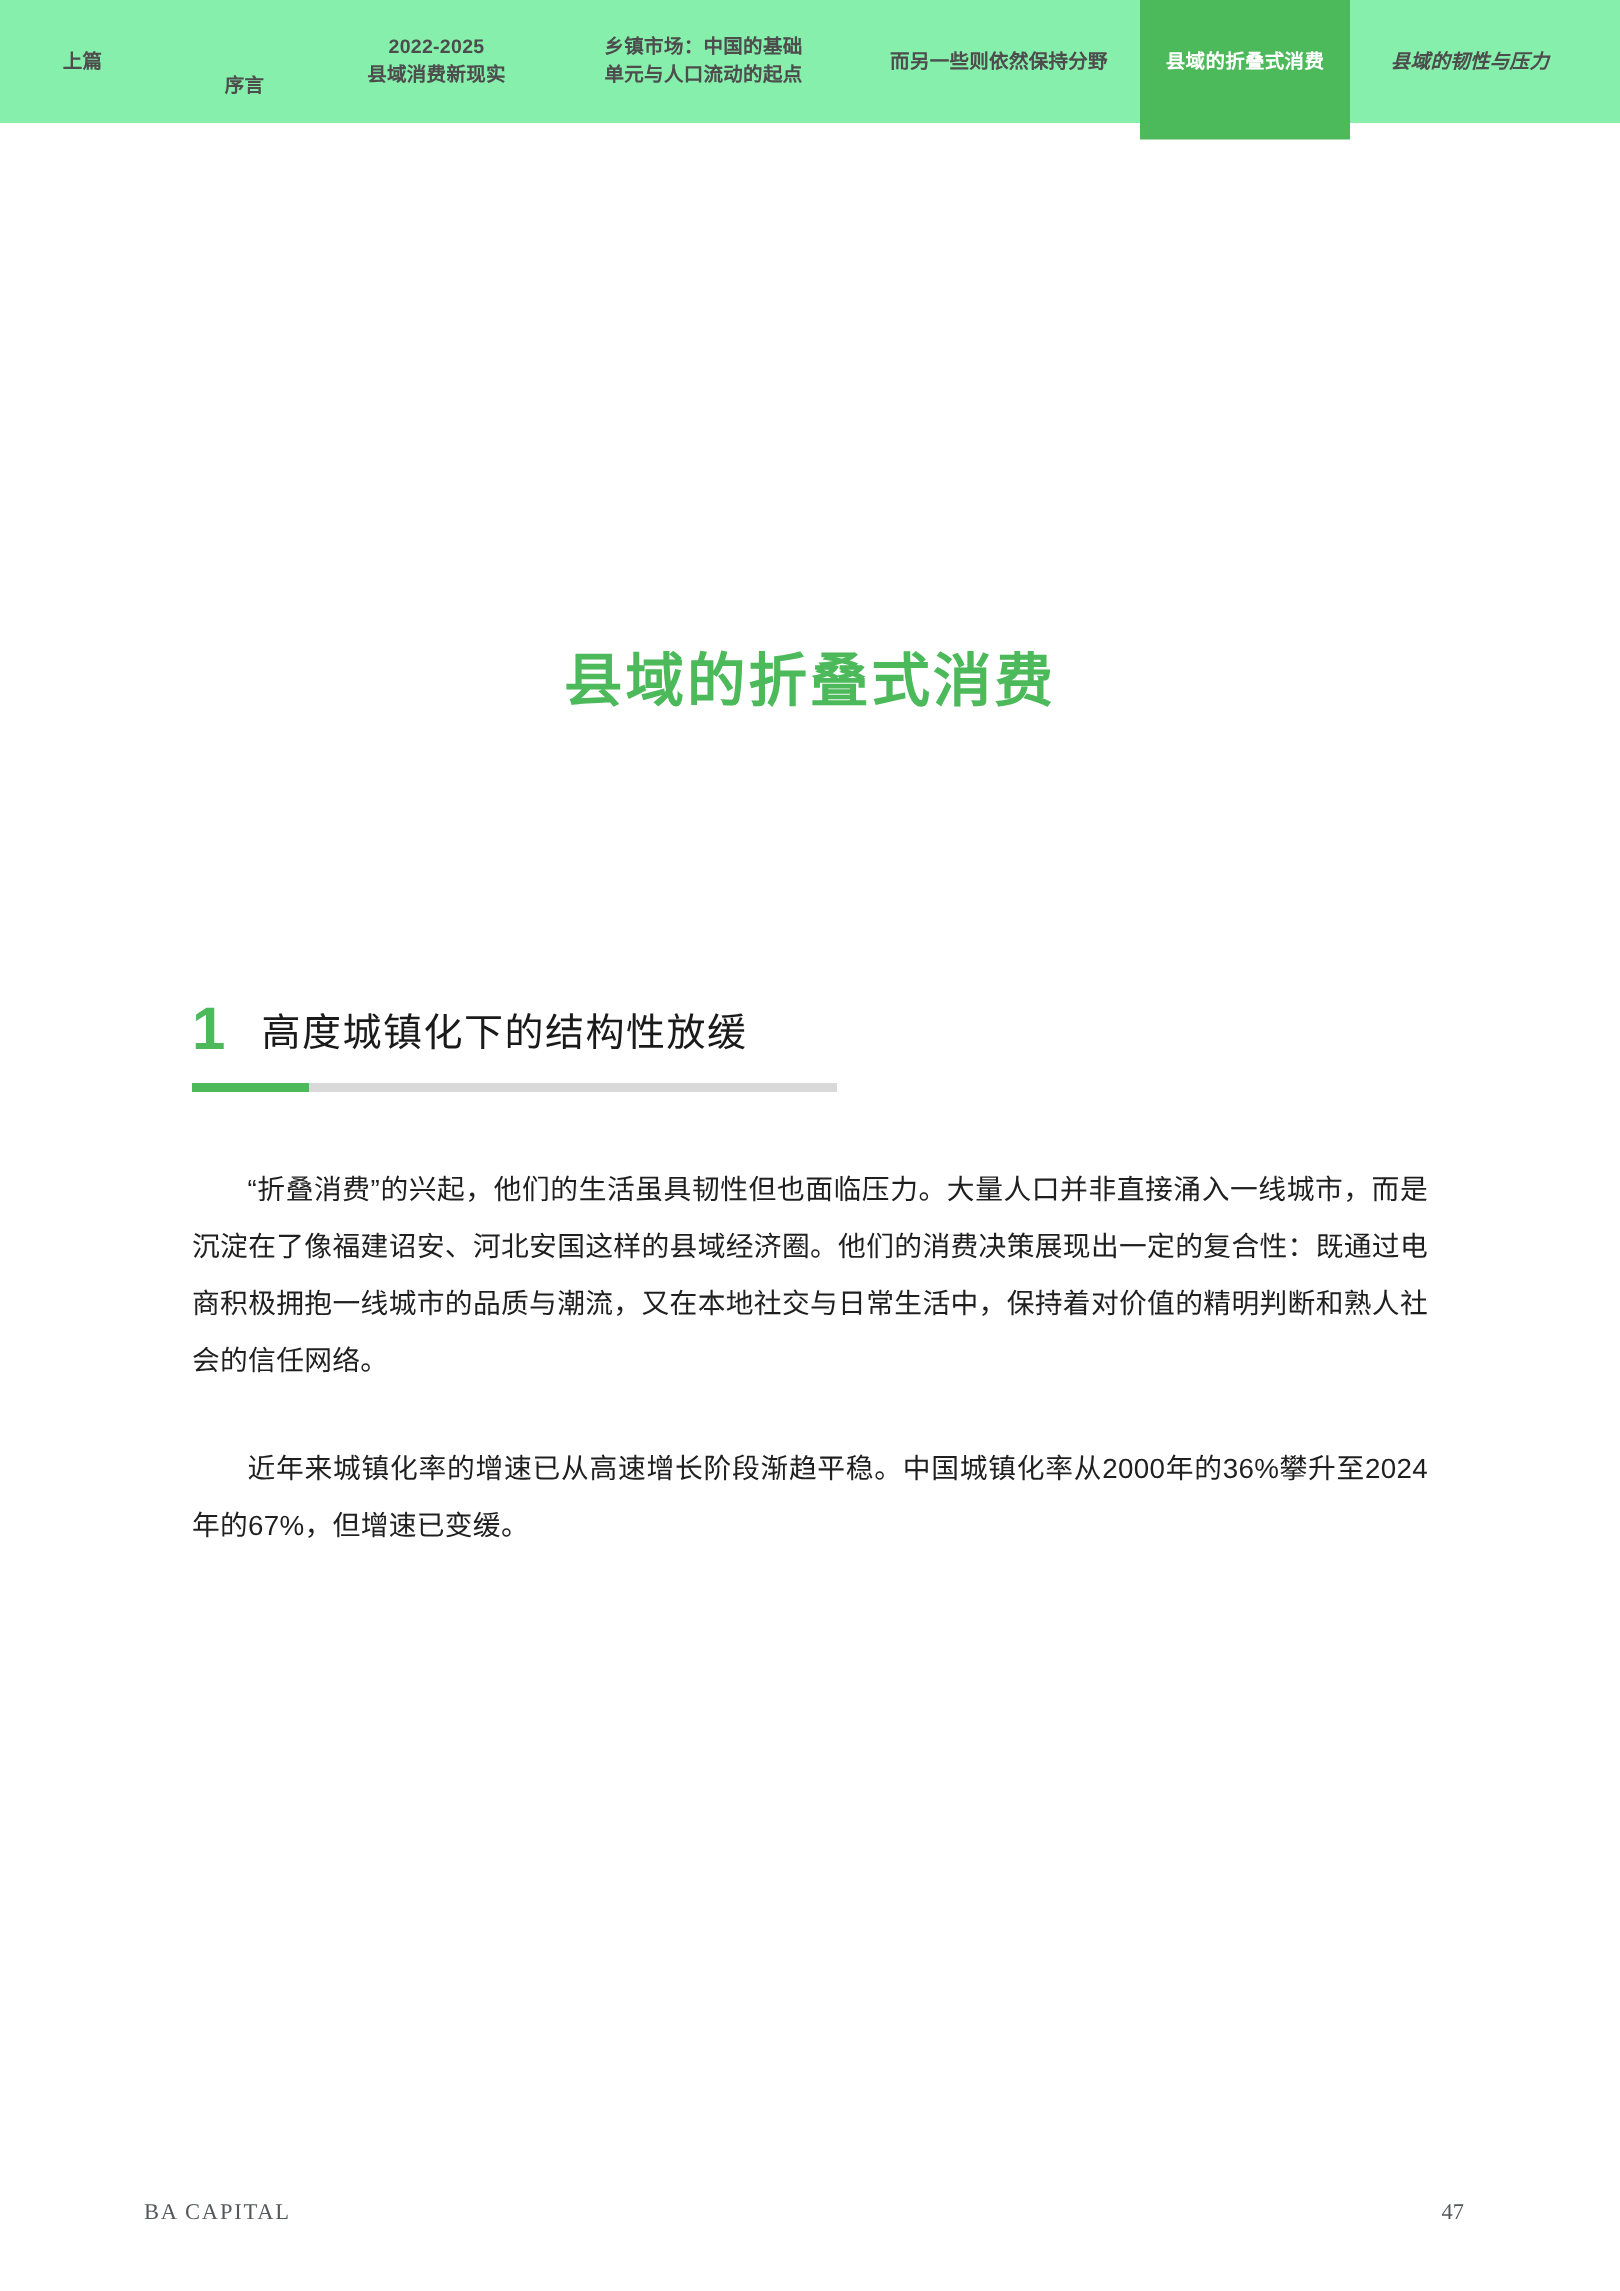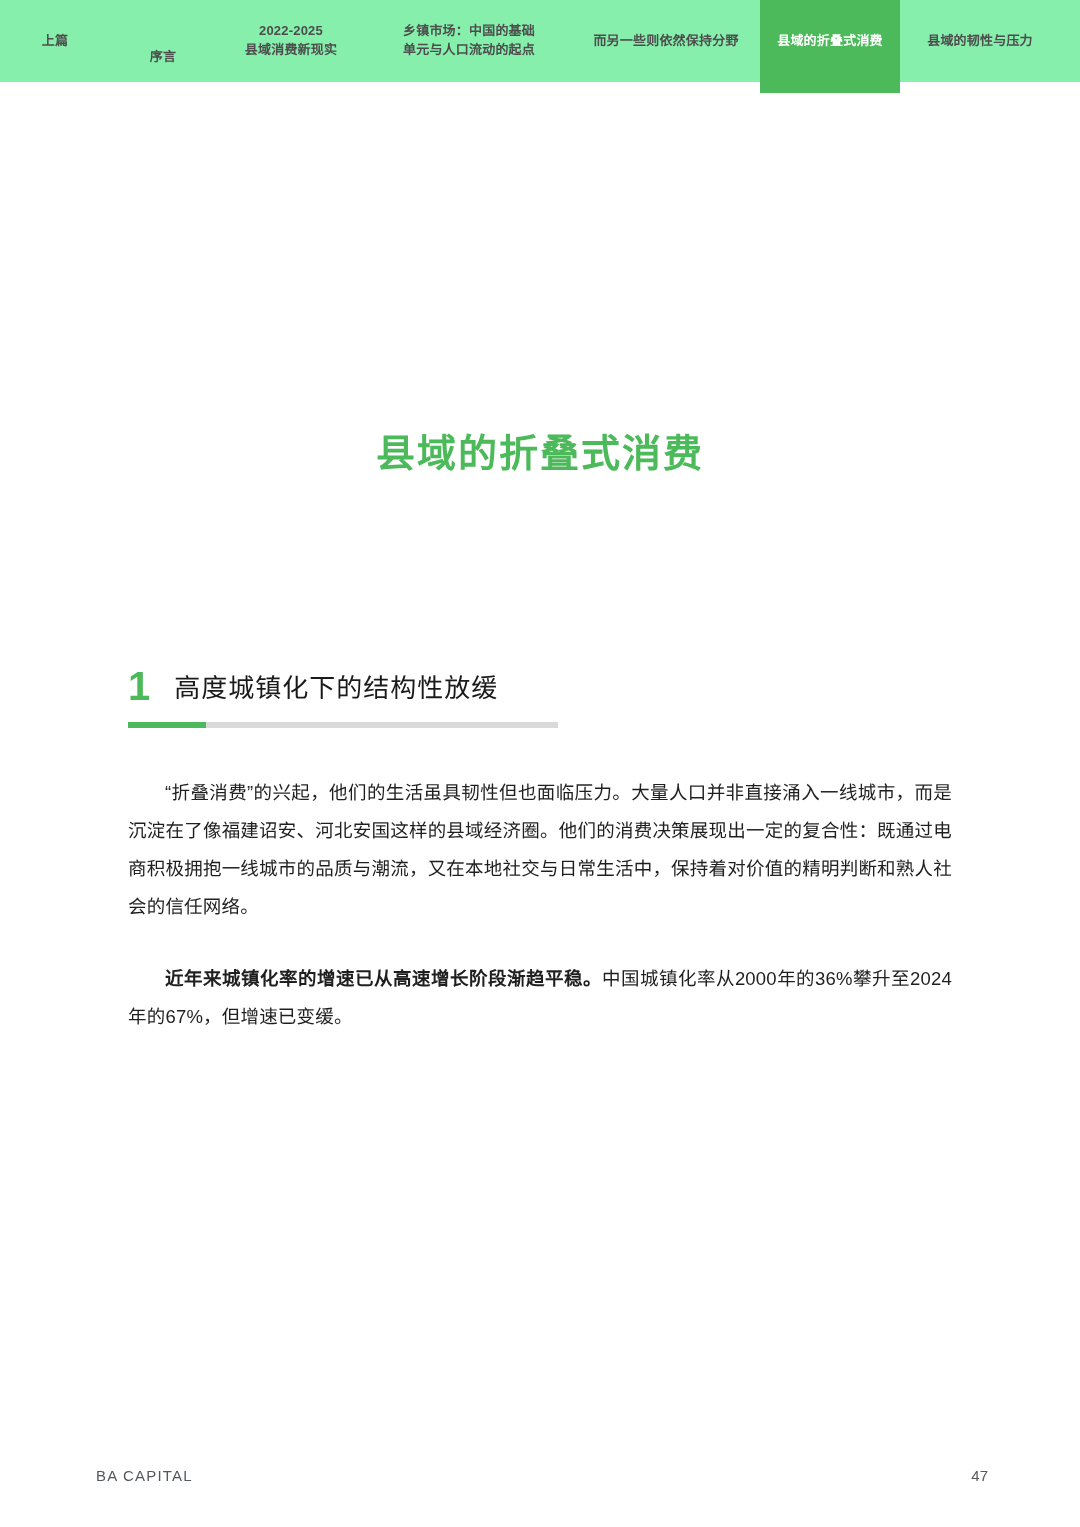--- a/index.html
+++ b/index.html
@@ -51,21 +51,21 @@
   }
   .nav-item.n5::after {
     content: "";
     position: absolute;
     left: 0;
     right: 0;
     bottom: -11px;
     height: 11px;
     background: #4cb95a;
   }
-  .nav-item.n6 { width: 160px; }
+  .nav-item.n6 { width: 160px; font-style: italic; }
 
   
   .page {
     position: relative;
     width: 1080px;
     height: 1445px;
     box-sizing: border-box;
   }
 
   .content {
@@ -86,21 +86,21 @@
 
   p.para {
     font-size: 18.5px;
     line-height: 2.05;
     color: #1f1f1f;
     margin: 0 0 34px 0;
     text-indent: 2em;
     text-align: justify;
     letter-spacing: 0.2px;
   }
-  p.para b { font-weight: bold; }
+  p.para b { font-weight: normal; }
 
   .section-gap { height: 128px; }
 
   .section-head {
     display: flex;
     align-items: flex-end;
     gap: 24px;
     margin: 0 0 6px 0;
   }
   .section-num {
@@ -135,33 +135,34 @@
     background: #4cb95a;
   }
 
   
   .footer {
     position: absolute;
     left: 0;
     right: 0;
     bottom: 36px;
     height: 24px;
+    font-family: Liberation Serif, serif;
   }
   .footer-brand {
     position: absolute;
     left: 96px;
     top: 0;
     font-size: 15px;
     letter-spacing: 1.2px;
     color: #55585b;
     font-weight: 500;
   }
   .footer-page {
     position: absolute;
-    right: 92px;
+    right: 104px;
     top: 0;
     font-size: 15px;
     color: #55585b;
   }
 </style>
 </head>
 <body>
 
 <div class="topnav">
   <div class="nav-item n0">上篇</div>

